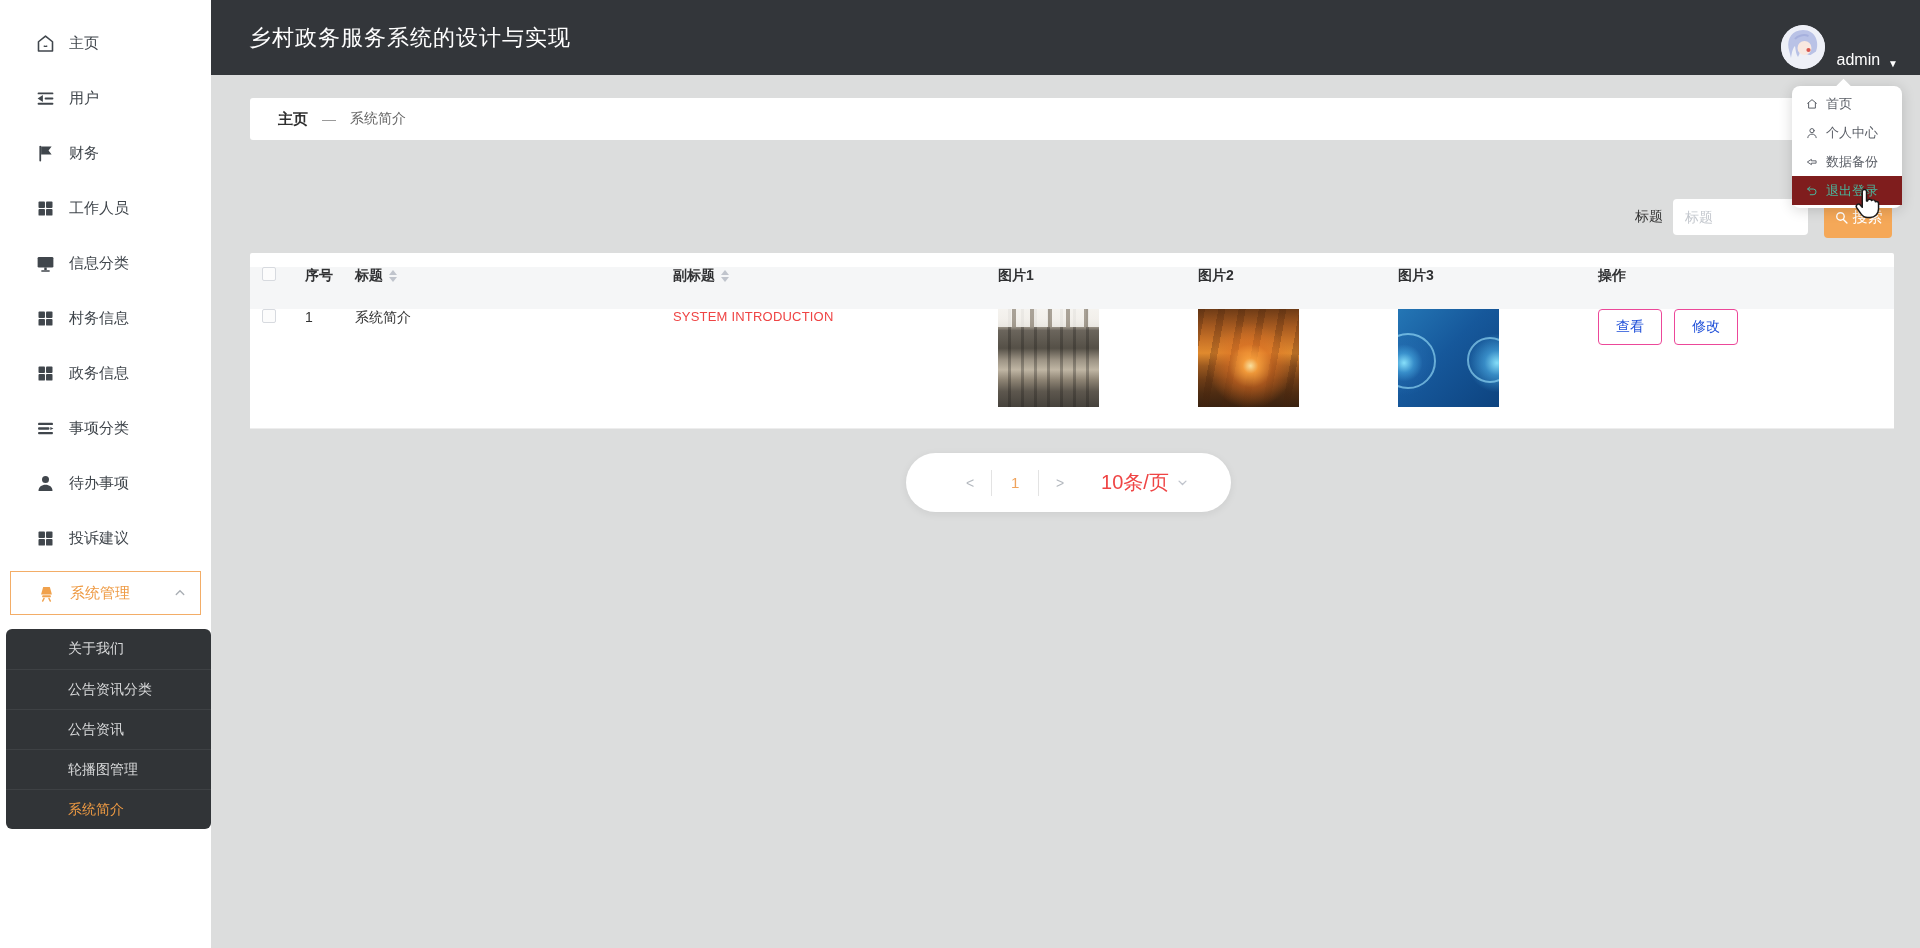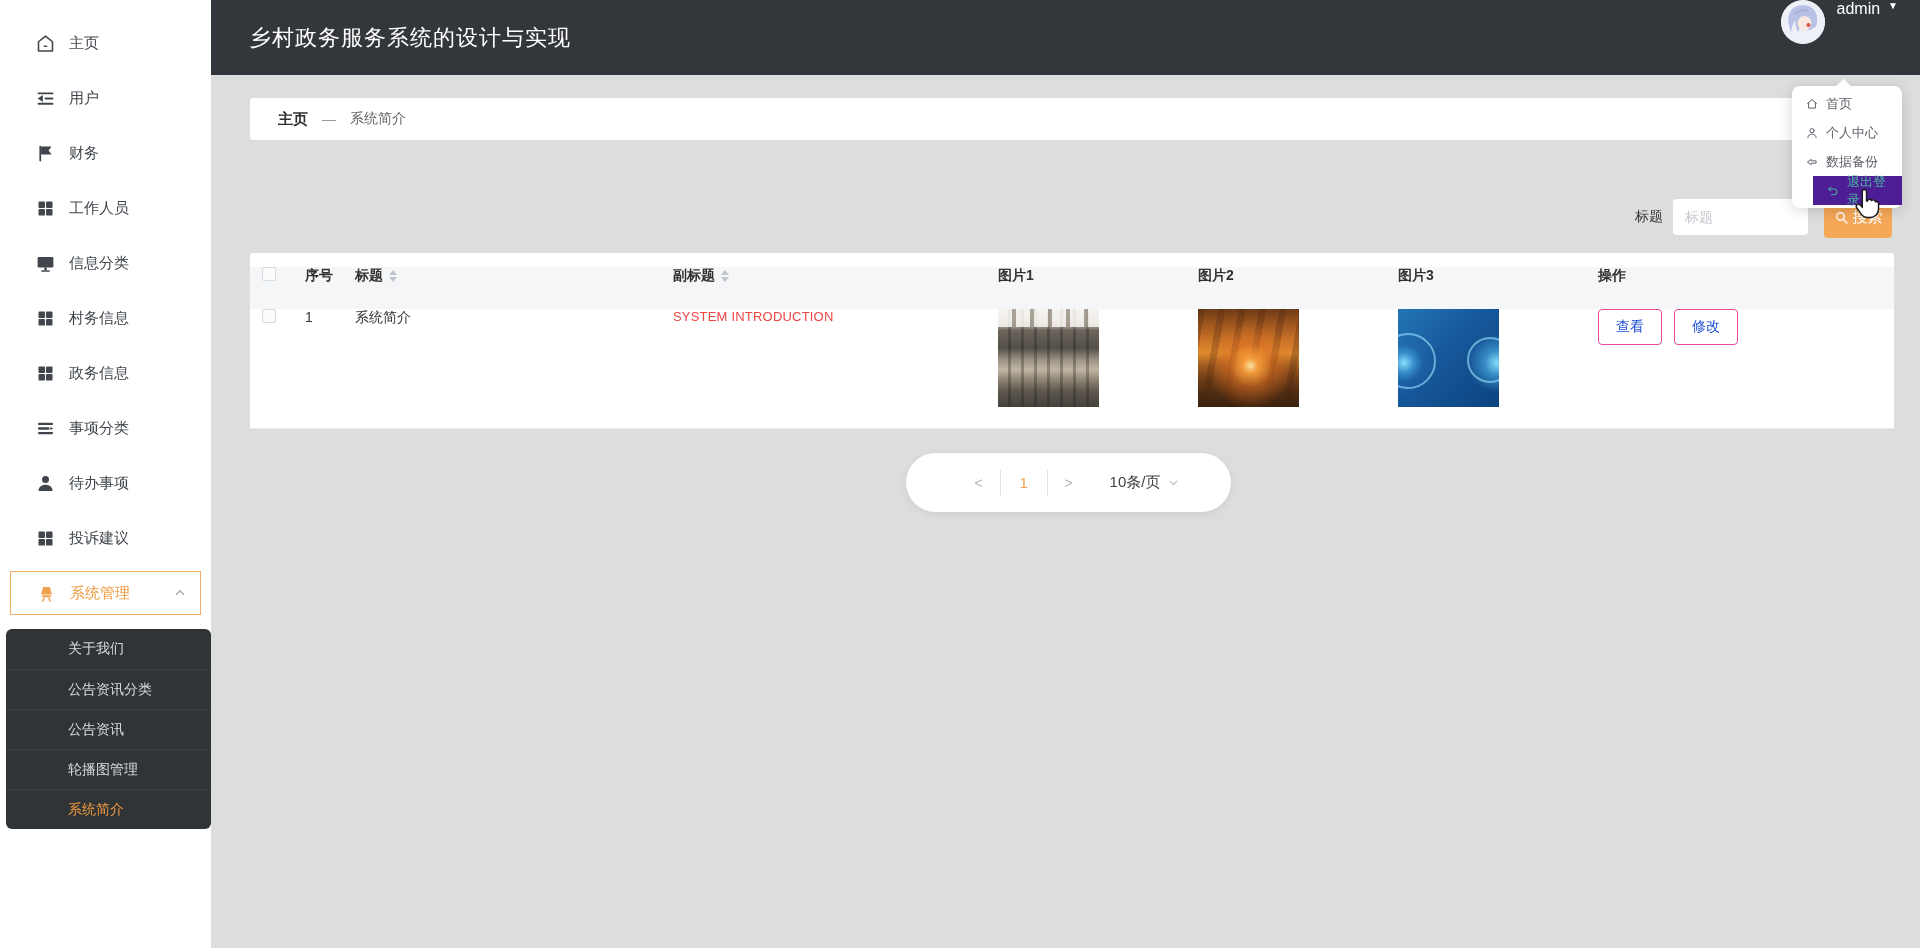--- a/index.html
+++ b/index.html
@@ -17,21 +17,21 @@
   .s-item.active .chev svg { width:12px; height:12px; }
 
   .submenu { margin:14px 0 0 6px; width:205px; background:#313437; border-radius:6px; overflow:hidden; }
   .sub-item { height:40px; display:flex; align-items:center; padding-left:62px; color:#d9dadb; font-size:14px; cursor:pointer; border-top:1px solid #3e4144; }
   .sub-item:first-child { border-top:none; }
   .sub-item.active { color:#ee9a43; }
 
   
   .header { position:absolute; left:211px; top:0; width:1709px; height:75px; background:#33363a; z-index:4; }
   .header .title { position:absolute; left:38px; top:50%; transform:translateY(-50%); color:#fff; font-size:22px; font-weight:normal; letter-spacing:1px; }
-  .userbox { position:absolute; right:22px; top:0; height:69px; display:flex; align-items:flex-start; gap:12px; cursor:pointer; }
+  .userbox { position:absolute; right:22px; top:0; height:69px; display:flex; align-items:flex-end; gap:12px; cursor:pointer; }
   .avatar { width:44px; height:44px; border-radius:50%; overflow:hidden; background:#eef0f7; flex:0 0 44px; }
   .userbox .uname { color:#fff; font-size:16px; }
   .userbox .dcaret { color:#fff; font-size:10px; margin-left:-4px; }
 
   
   .main { position:absolute; left:211px; top:75px; width:1709px; height:873px; background:#dcdddd; z-index:1; }
 
   .breadcrumb { position:absolute; left:39px; top:23px; width:1644px; height:42px; background:#fff; border-radius:3px; display:flex; align-items:center; padding-left:28px; font-size:14px; }
   .breadcrumb .root { color:#2f2f2f; font-weight:bold; font-size:15px; }
   .breadcrumb .sep { color:#9a9a9a; margin:0 14px; }
@@ -81,29 +81,29 @@
   .img-tech::after { content:""; position:absolute; right:-14px; top:28px; width:42px; height:42px; border:2px solid rgba(160,230,255,.6); border-radius:50%; }
 
   .opsbox { display:flex; gap:12px; }
   .btn-op { height:36px; padding:0 17px; background:#fff; border:1px solid #ec4899; border-radius:4px; font-size:14px; color:#1d4ed8; cursor:pointer; font-family:inherit; }
 
   
   .pager { position:absolute; left:695px; top:378px; width:325px; height:59px; background:#fff; border-radius:30px; box-shadow:0 2px 8px rgba(0,0,0,.07); display:flex; align-items:center; justify-content:center; }
   .pg-btn { width:42px; text-align:center; color:#b4b9bf; font-size:14px; cursor:pointer; }
   .pg-cur { width:46px; text-align:center; color:#efa35c; font-size:15px; cursor:pointer; }
   .pg-div { width:1px; height:26px; background:#e3e3e3; }
-  .pg-size { margin-left:20px; color:#404040; font-size:15px; display:flex; align-items:center; gap:8px; cursor:pointer; }
+  .pg-size { margin-left:20px; color:#ef4444; font-size:20px; display:flex; align-items:center; gap:8px; cursor:pointer; }
   .pg-size svg { width:11px; height:11px; color:#c0c4cc; }
 
   
   .dropdown { position:absolute; left:1792px; top:86px; width:110px; background:#fff; border-radius:8px; box-shadow:0 2px 14px rgba(0,0,0,.16); z-index:10; padding:3px 0; }
   .dropdown::before { content:""; position:absolute; top:-5px; left:46px; width:11px; height:11px; background:#fff; transform:rotate(45deg); }
   .dd-item { height:29px; display:flex; align-items:center; gap:7px; padding:0 13px; font-size:13px; color:#5a5e66; cursor:pointer; }
   .dd-item svg { width:14px; height:14px; flex:0 0 14px; }
-  .dd-item.hl { background:#4c1d95; color:#49b89e;margin-left:21px; }
+  .dd-item.hl { background:#7f1d1d; color:#49b89e; }
 
   .cursor-hand { position:absolute; left:1850px; top:188px; width:32px; height:32px; z-index:20; pointer-events:none; }
 </style>
 </head>
 <body>
 
 <div class="sidebar">
   <div class="s-item">
     <span class="s-icon">
       <svg viewBox="0 0 24 24" fill="none" stroke="currentColor" stroke-width="1.8" stroke-linejoin="round">

